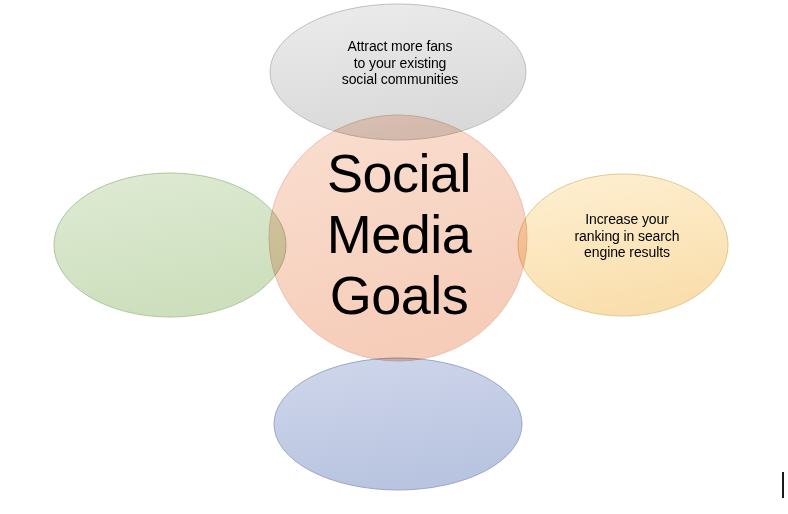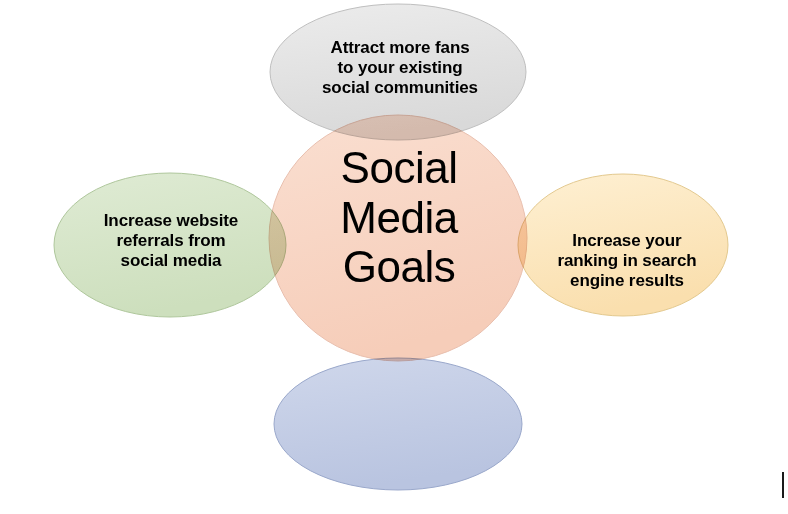--- a/index.html
+++ b/index.html
@@ -35,52 +35,51 @@
     position: absolute;
     text-align: center;
     color: #000000;
     line-height: 1.18;
     white-space: pre-line;
     pointer-events: none;
     -webkit-font-smoothing: antialiased;
   }
 
   .satellite-label {
-    font-weight: bold;
-    font-size: 17px;
+    font-weight: normal;
+    font-size: 14px;
     letter-spacing: -0.1px;
   }
 
   #label-top {
     left: 278px;
     top: 38px;
     width: 244px;
   }
   #label-left {
     left: 63px;
     top: 211px;
     width: 216px;
   }
   #label-right {
     left: 527px;
     top: 211px;
     width: 200px;
-    margin-top: 20px;
   }
   #label-bottom {
     left: 283px;
     top: 368px;
     width: 234px;
   }
 
   #label-center {
     left: 285px;
     top: 143px;
     width: 228px;
-    font-size: 44px;
+    font-size: 54px;
     font-weight: 300;
     line-height: 1.13;
     letter-spacing: -0.5px;
   }
 
   
   #text-caret {
     position: absolute;
     left: 782px;
     top: 472px;
@@ -129,23 +128,20 @@
       <ellipse cx="398" cy="424" rx="124" ry="66" fill="url(#grad-bottom)" stroke="#9AA8CB" stroke-width="1"></ellipse>
     </g>
 
     <ellipse cx="398" cy="238" rx="129" ry="123" fill="url(#grad-center)" stroke="#E8BFAE" stroke-width="1" style="mix-blend-mode:multiply"></ellipse>
   </svg>
 
   <div class="node-label satellite-label" id="label-top">Attract more fans
 to your existing
 social communities</div>
 
-  <div class="node-label satellite-label" id="label-left">Increase website
-referrals from
-social media</div>
 
   <div class="node-label satellite-label" id="label-right">Increase your
 ranking in search
 engine results</div>
 
 
   <div class="node-label" id="label-center">Social
 Media
 Goals</div>
 

